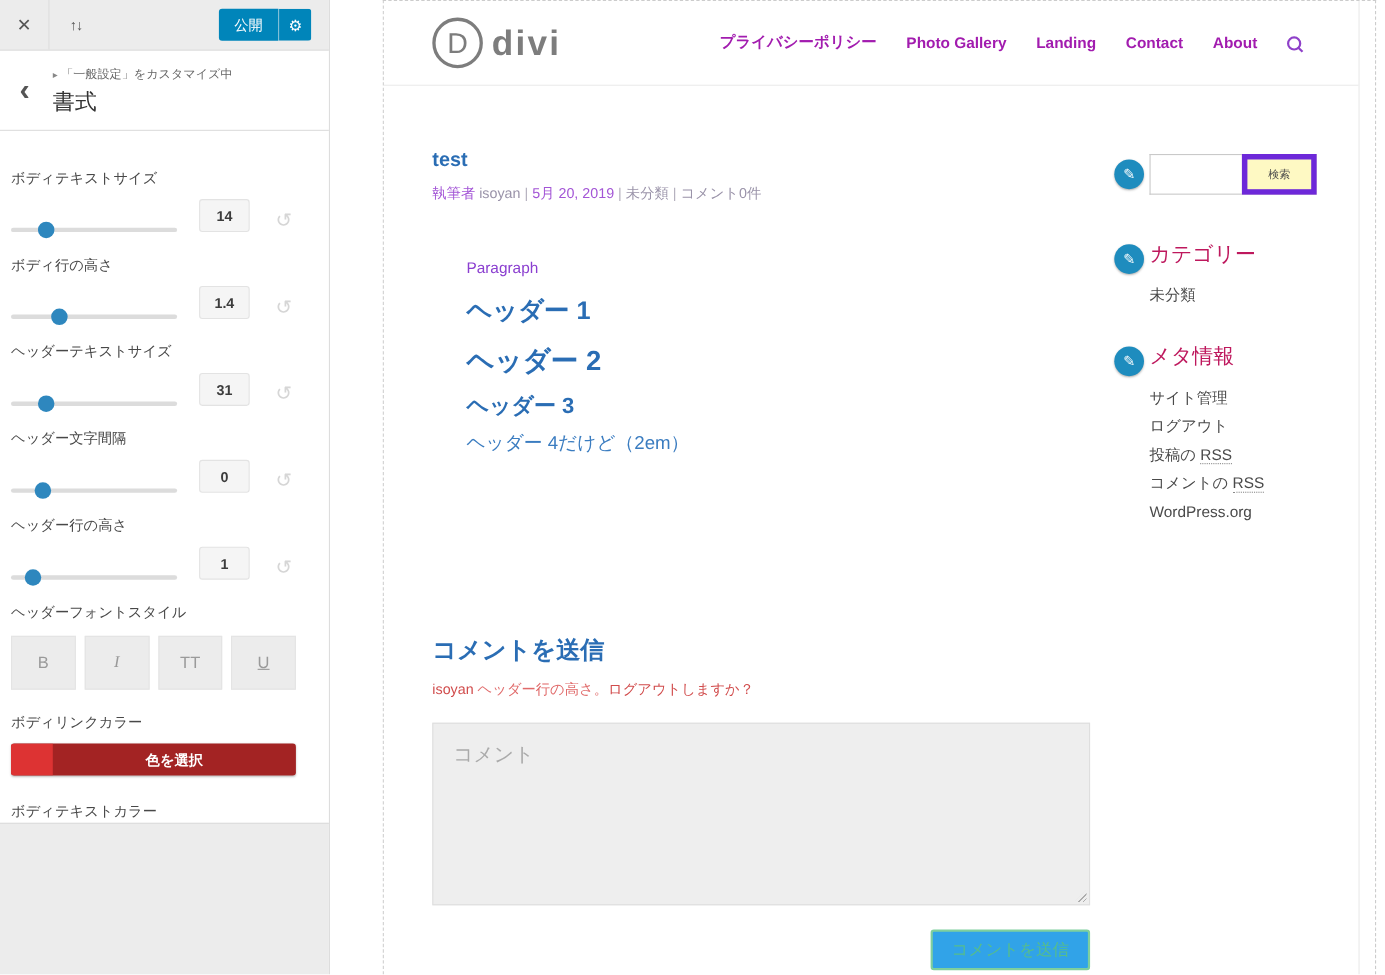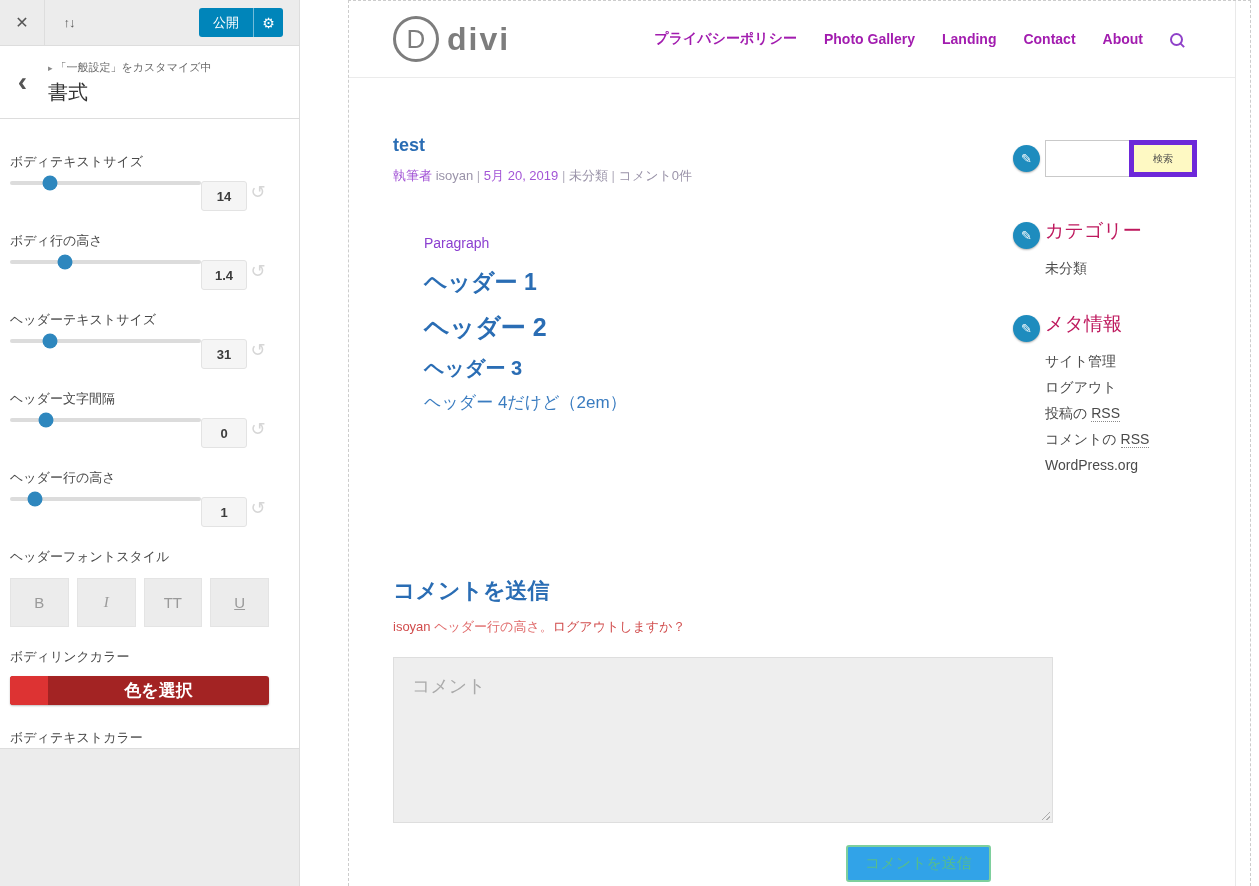--- a/index.html
+++ b/index.html
@@ -26,41 +26,41 @@
                     padding:14px 10px 12px 48px; }
   .back-btn { position:absolute; left:0; top:0; width:45px; height:100%; border:none;
               background:transparent; color:#555; font-size:28px; font-weight:bold; cursor:pointer; }
   .crumb { font-size:11px; color:#666; margin-bottom:4px; }
   .crumb-arrow { font-size:9px; color:#888; }
   .section-header h2 { font-size:20px; font-weight:400; color:#333; }
 
   .controls { padding:34px 30px 0 10px; }
   .ctrl { margin-bottom:21px; }
   .ctrl-label { font-size:13px; color:#484848; margin-bottom:10px; font-weight:500; }
-  .slider-row { display:flex; align-items:flex-start; gap:0; }
+  .slider-row { display:flex; align-items:flex-end; gap:20px; }
   .range { position:relative; flex:1; height:4px; background:#dcdcdc; border-radius:2px; }
   .thumb { position:absolute; top:50%; left:20%; width:15px; height:15px; background:#2e87be;
            border-radius:50%; transform:translate(-50%,-50%); cursor:pointer; }
   .val { width:46px; height:30px; background:#f5f5f5; border:1px solid #e3e3e3; border-radius:3px;
          font-size:13px; font-weight:600; color:#3c3c3c; display:flex; align-items:center;
          justify-content:center; }
   .reset { width:22px; text-align:center; color:#d6d6d6; font-size:18px; cursor:pointer; }
 
   .style-btns { display:flex; gap:8px; margin-top:12px; }
   .style-btn { width:62px; height:49px; background:#ececec; border:1px solid #e4e4e4;
                color:#9a9a9a; font-size:15px; cursor:pointer; }
   .style-btn.i { font-style:italic; font-family:"Liberation Serif",serif; }
   .style-btn.u { text-decoration:underline; }
 
   .color-ctrl { margin-bottom:24px; }
   .color-bar { position:relative; display:flex; align-items:center; width:100%; height:29px;
                border:none; border-radius:3px; overflow:hidden; cursor:pointer;
                box-shadow:0 1px 2px rgba(0,0,0,.25); }
   .swatch { width:38px; height:100%; flex:none; }
-  .color-label { flex:1; text-align:center; color:#fff; font-size:17px; font-weight:600;
+  .color-label { flex:1; text-align:center; color:#fff; font-size:13px; font-weight:600;
                  margin-left:-38px; padding-left:38px; }
   .panel-footer { position:absolute; left:0; right:0; top:748px; bottom:0; background:#ececec;
                   border-top:1px solid #ddd; }
 
   
   .preview { position:absolute; left:300px; top:0; right:0; height:886px; background:#fff; }
   .frame { position:absolute; left:48px; top:0; right:8px; bottom:0;
            border-left:1px dashed #ccc; border-top:1px dashed #ccc; border-right:1px dashed #ccc; }
   .site { position:absolute; left:0; top:0; right:14px; bottom:0; background:#fff;
           border-right:1px solid #e9e9e9; }
@@ -91,21 +91,21 @@
   .pc-p { font-size:14px; color:#8b3fd0; margin-bottom:16px; }
   .pc-h1 { font-size:23px; font-weight:700; color:#2a6db4; margin-bottom:13px; }
   .pc-h2 { font-size:25px; font-weight:700; color:#2a6db4; margin-bottom:11px; }
   .pc-h3 { font-size:20px; font-weight:700; color:#2a6db4; margin-bottom:9px; }
   .pc-h4 { font-size:17px; font-weight:500; color:#3a7cc0; }
 
   .comment-sec { position:absolute; left:44px; top:498px; width:598px; }
   .comment-title { font-size:22px; font-weight:600; color:#2a6db4; }
   .login-line { margin-top:12px; font-size:13px; color:#e06a6a; }
   .login-line .lnk { color:#d14c4c; cursor:pointer; }
-  .comment-box { position:relative; margin-top:21px; width:660px; height:166px; }
+  .comment-box { position:relative; margin-top:21px; width:598px; height:166px; }
   .comment-box textarea { width:100%; height:100%; background:#eee; border:1px solid #dedede;
         resize:none; padding:16px 18px; font-size:18px; color:#555;
         font-family:"Liberation Sans","DejaVu Sans",sans-serif; }
   .comment-box textarea::placeholder { color:#aaa; }
   .resize-grip { position:absolute; right:3px; bottom:3px; width:11px; height:11px;
         background:repeating-linear-gradient(-45deg, transparent 0 2px, #adadad 2px 3px);
         clip-path:polygon(100% 0,100% 100%,0 100%); pointer-events:none; }
   .submit-row { margin-top:22px; display:flex; justify-content:flex-end; }
   .submit-btn { width:145px; height:37px; background:#31a3e8; border:2px solid #7ecf9d;
         color:#56bd8c; font-size:15px; border-radius:3px; cursor:pointer; }

